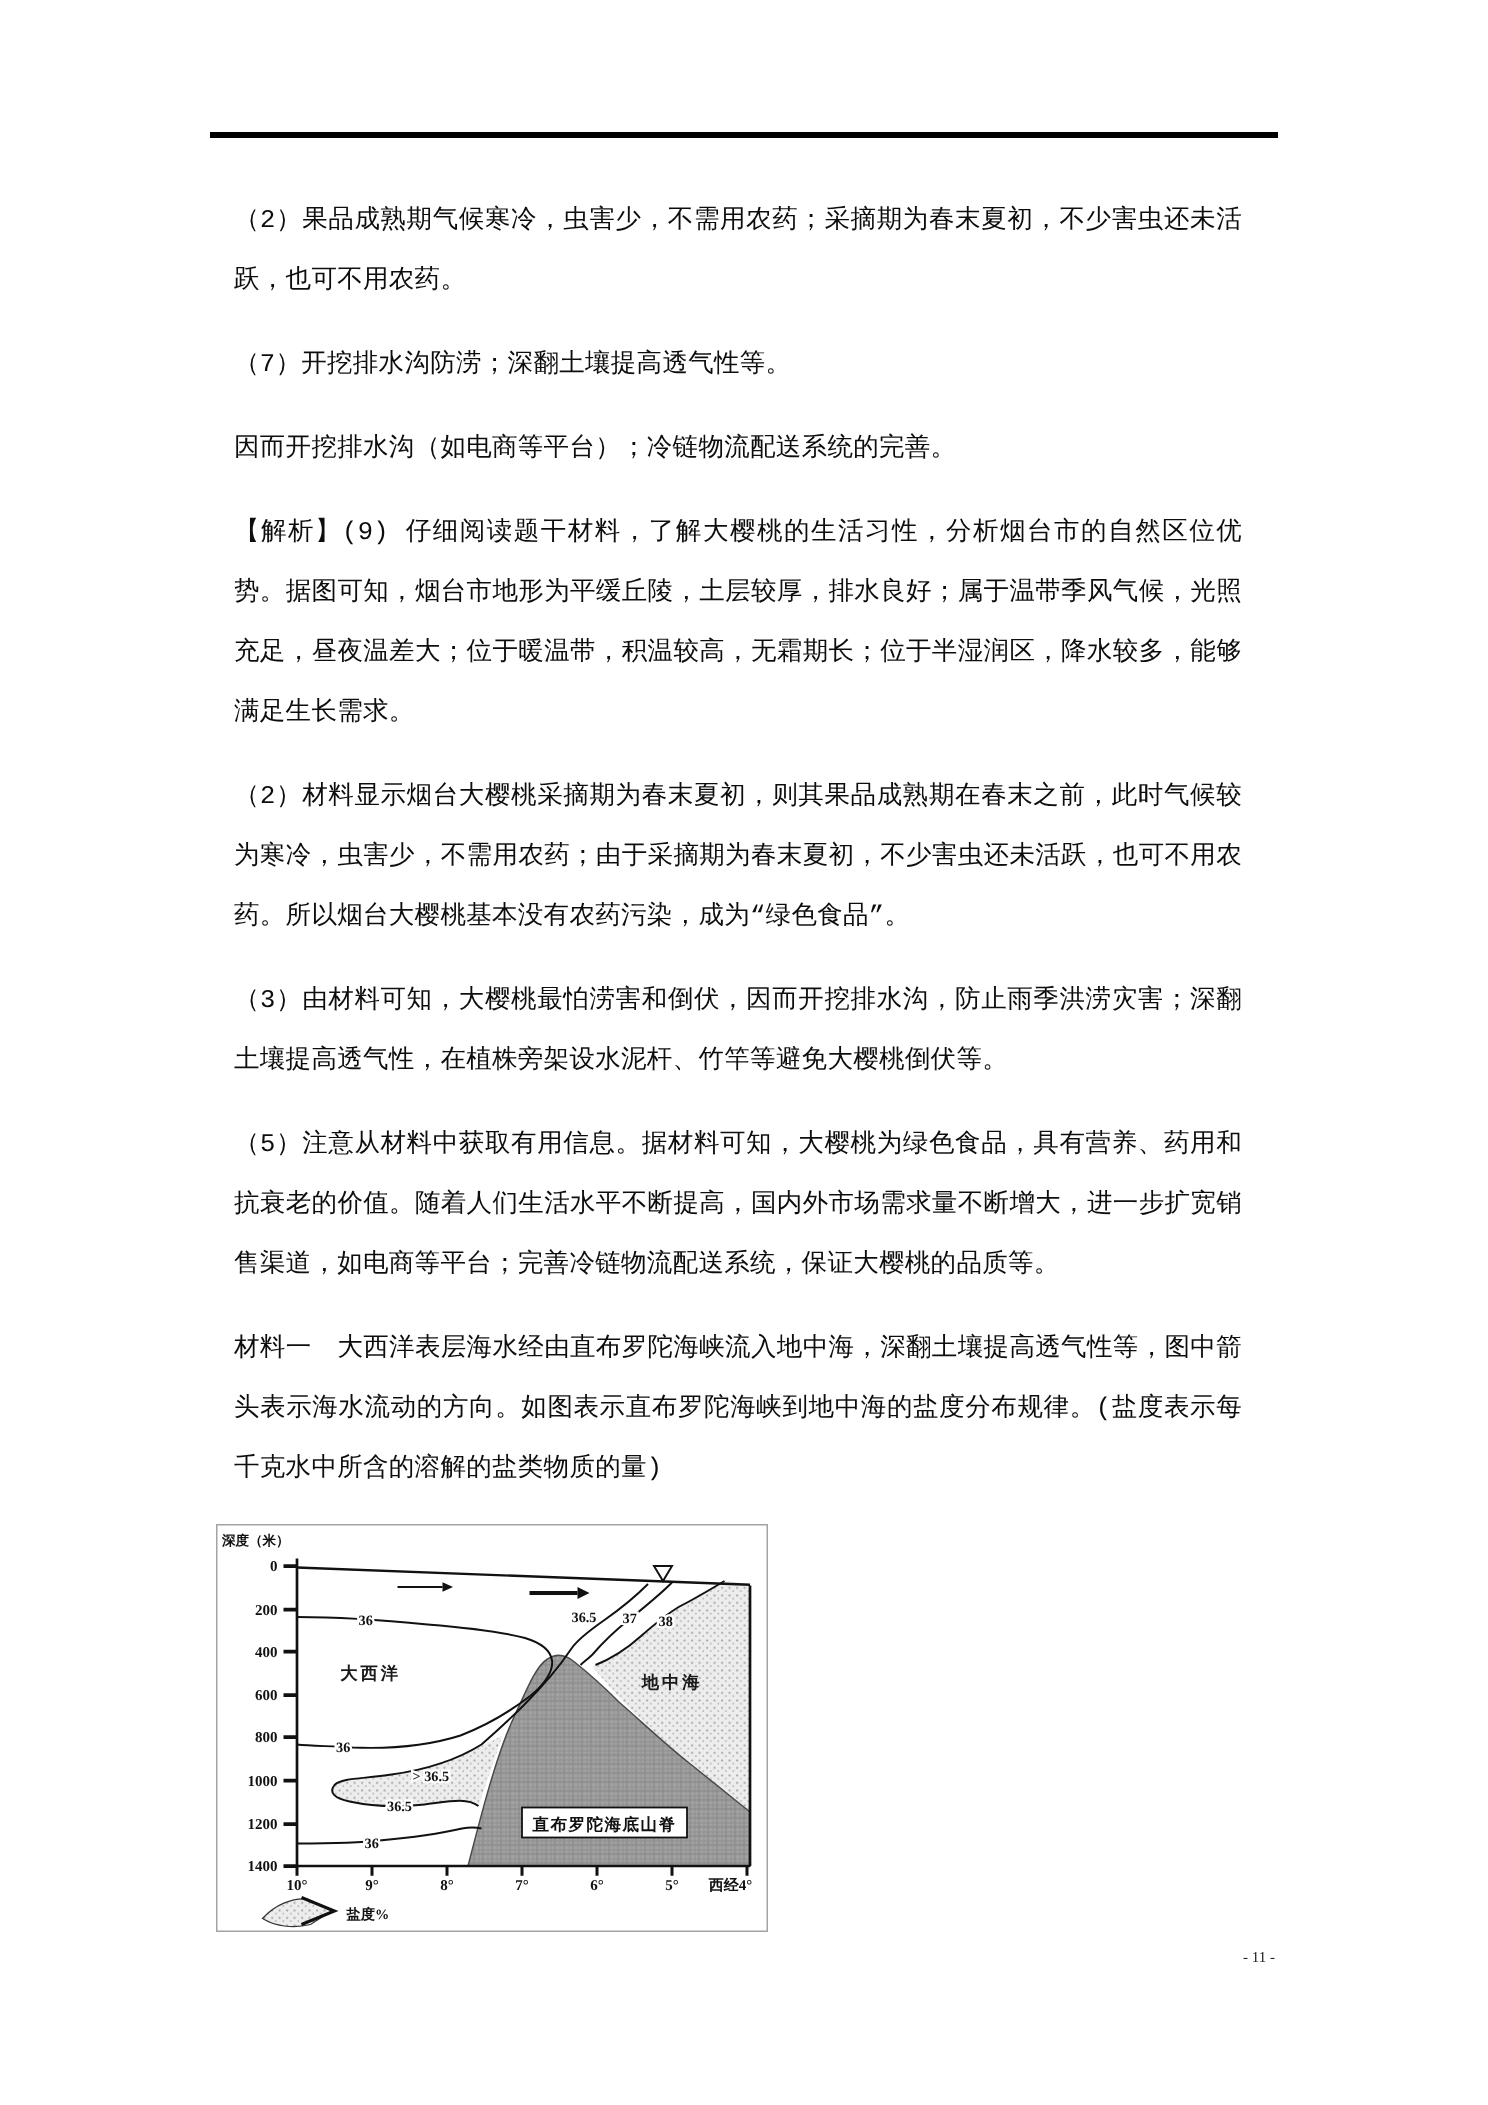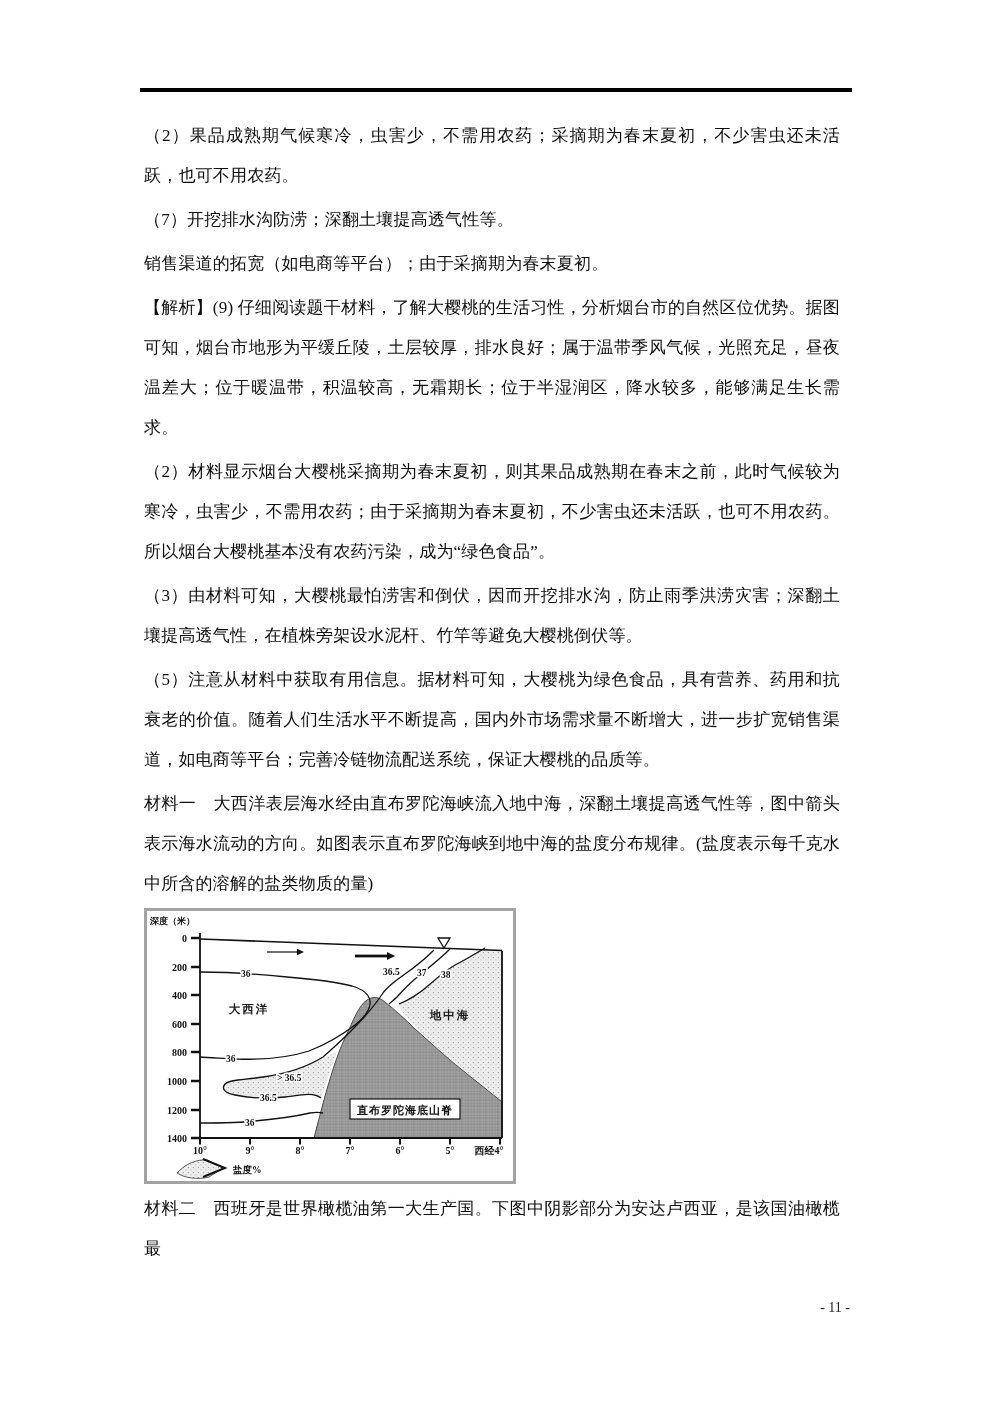--- a/index.html
+++ b/index.html
@@ -3,41 +3,41 @@
 <meta charset="utf-8">
 <style>
   html,body{margin:0;padding:0;}
   body{
     width:992px;height:1403px;background:#ffffff;position:relative;overflow:hidden;
     font-family:"Liberation Serif","DejaVu Serif",serif;color:#0d0d0d;
   }
   .page{position:absolute;left:0;top:0;width:992px;height:1403px;background:#fff;}
   .header-rule{position:absolute;left:140px;top:88px;width:712px;height:4px;background:#000;}
   .content{position:absolute;left:140px;top:112px;width:704px;font-size:17px;line-height:40px;}
-  .content p{margin:4px;text-align:justify;letter-spacing:0.2px;}
-  .figure-wrap{width:366px;height:270px;border:3px solid #a3a3a3;margin:3px 0 5px 4px;background:#fff;}
-  .page-number{position:absolute;top:1300px;right:142px;font-size:14px;color:#222;}
+  .content p{margin:16px;text-align:justify;letter-spacing:0.2px;font-family:Liberation Mono, monospace;}
+  .figure-wrap{width:366px;height:270px;border:1px solid #a3a3a3;margin:3px 0 5px 4px;background:#fff;}
+  .page-number{position:absolute;top:1300px;right:142px;font-size:10px;color:#222;}
   svg text{font-family:"Liberation Serif","DejaVu Serif",serif;}
   .tick-label{font-size:10px;font-weight:bold;fill:#111;}
   .axis-label{font-size:9px;font-weight:bold;fill:#111;}
   .clab{font-size:9.5px;font-weight:bold;fill:#111;paint-order:stroke;stroke:#ffffff;stroke-width:3px;}
   .rlab{font-size:11.5px;font-weight:600;fill:#1a1a1a;letter-spacing:2px;}
   .ridge-lab{font-size:11px;font-weight:bold;fill:#111;letter-spacing:1px;}
   .legend-lab{font-size:9.5px;font-weight:bold;fill:#111;}
 </style>
 </head>
 <body>
 
 <div class="page">
   <div class="header-rule"></div>
 
   <div class="content">
     <p>（2）果品成熟期气候寒冷，虫害少，不需用农药；采摘期为春末夏初，不少害虫还未活跃，也可不用农药。</p>
     <p>（7）开挖排水沟防涝；深翻土壤提高透气性等。</p>
-    <p>销售渠道的拓宽（如电商等平台）；由于采摘期为春末夏初。</p>
+    <p>因而开挖排水沟（如电商等平台）；冷链物流配送系统的完善。</p>
     <p>【解析】(9) 仔细阅读题干材料，了解大樱桃的生活习性，分析烟台市的自然区位优势。据图可知，烟台市地形为平缓丘陵，土层较厚，排水良好；属于温带季风气候，光照充足，昼夜温差大；位于暖温带，积温较高，无霜期长；位于半湿润区，降水较多，能够满足生长需求。</p>
     <p>（2）材料显示烟台大樱桃采摘期为春末夏初，则其果品成熟期在春末之前，此时气候较为寒冷，虫害少，不需用农药；由于采摘期为春末夏初，不少害虫还未活跃，也可不用农药。所以烟台大樱桃基本没有农药污染，成为“绿色食品”。</p>
     <p>（3）由材料可知，大樱桃最怕涝害和倒伏，因而开挖排水沟，防止雨季洪涝灾害；深翻土壤提高透气性，在植株旁架设水泥杆、竹竿等避免大樱桃倒伏等。</p>
     <p>（5）注意从材料中获取有用信息。据材料可知，大樱桃为绿色食品，具有营养、药用和抗衰老的价值。随着人们生活水平不断提高，国内外市场需求量不断增大，进一步扩宽销售渠道，如电商等平台；完善冷链物流配送系统，保证大樱桃的品质等。</p>
     <p>材料一　大西洋表层海水经由直布罗陀海峡流入地中海，深翻土壤提高透气性等，图中箭头表示海水流动的方向。如图表示直布罗陀海峡到地中海的盐度分布规律。(盐度表示每千克水中所含的溶解的盐类物质的量)</p>
 
     <div class="figure-wrap">
       <svg width="366" height="270" viewBox="0 0 366 270">
         <defs>
           <pattern id="stip" width="5" height="5" patternUnits="userSpaceOnUse">
@@ -139,17 +139,16 @@
         <text class="ridge-lab" x="258" y="203" text-anchor="middle">直布罗陀海底山脊</text>
 
         <g>
           <path d="M30,262 C38,253 50,248 60,249 L76,257 L62,266 C50,269 38,267 30,262 Z" fill="url(#stip)" stroke="#333" stroke-width="0.8"></path>
           <path d="M56,248 L78,257 L56,266" fill="none" stroke="#111" stroke-width="2"></path>
           <text class="legend-lab" x="86" y="262">盐度%</text>
         </g>
       </svg>
     </div>
 
-    <p>材料二　西班牙是世界橄榄油第一大生产国。下图中阴影部分为安达卢西亚，是该国油橄榄最</p>
   </div>
 
   <div class="page-number">- 11 -</div>
 </div>
 
 </body></html>

